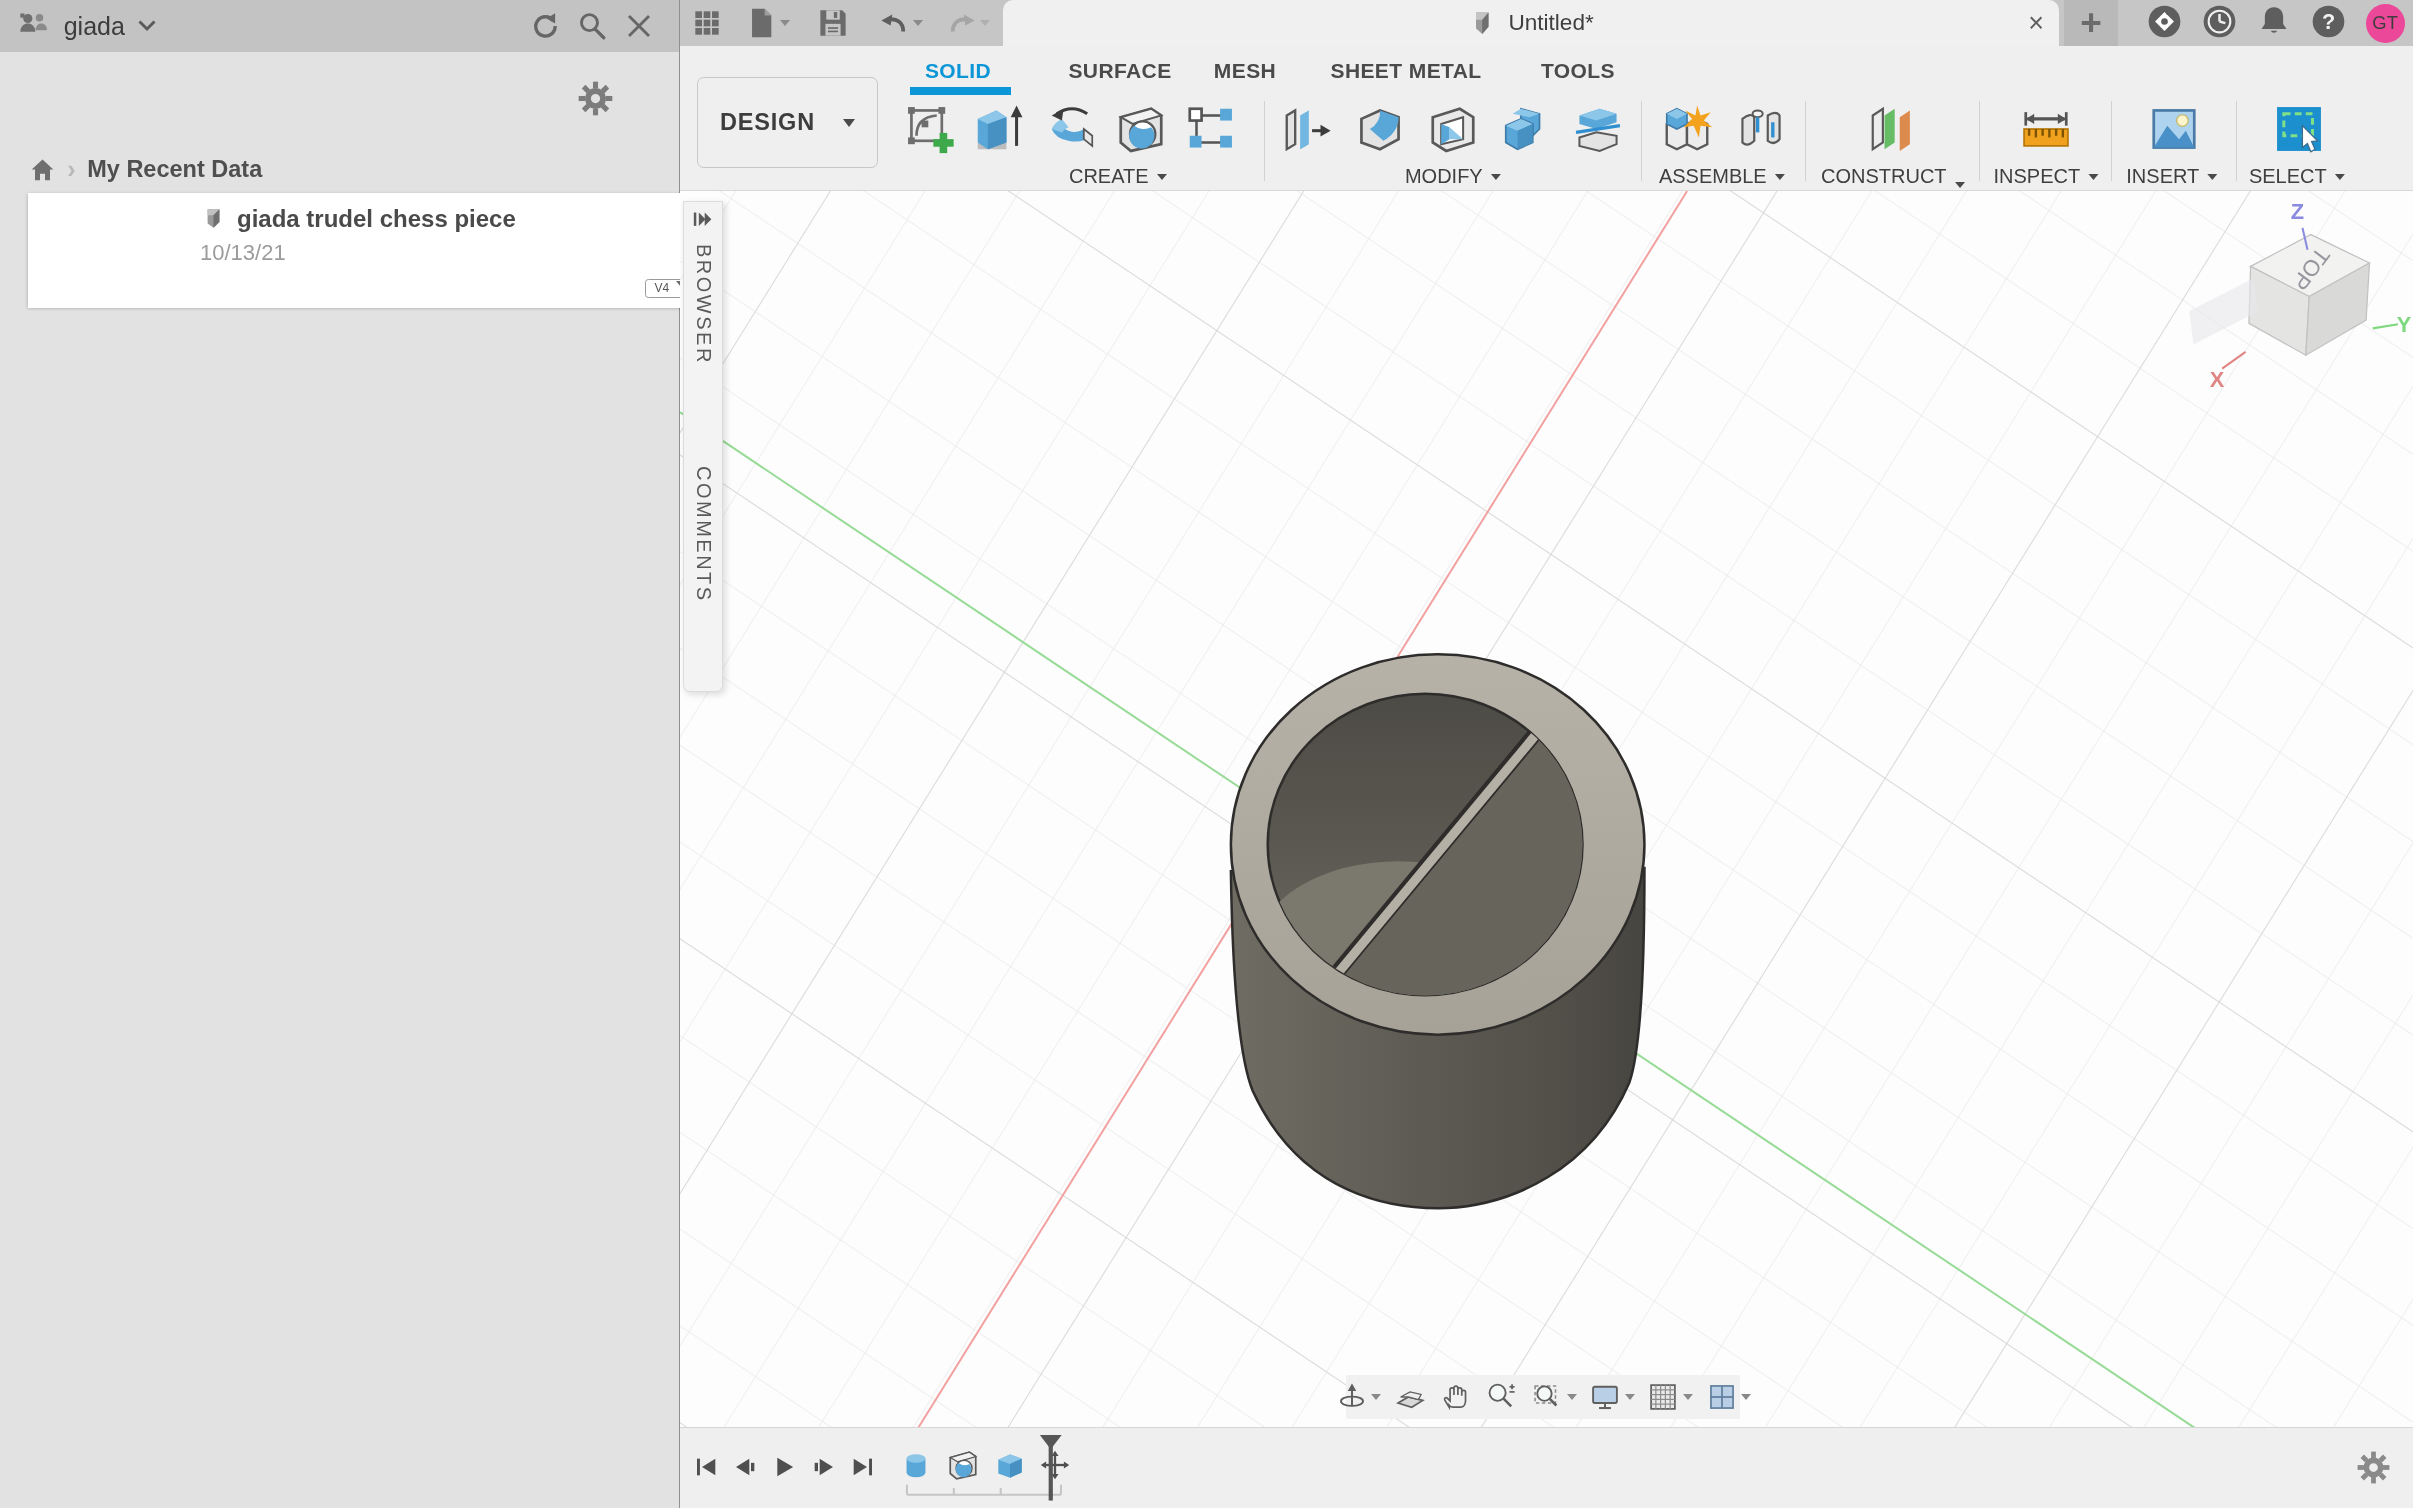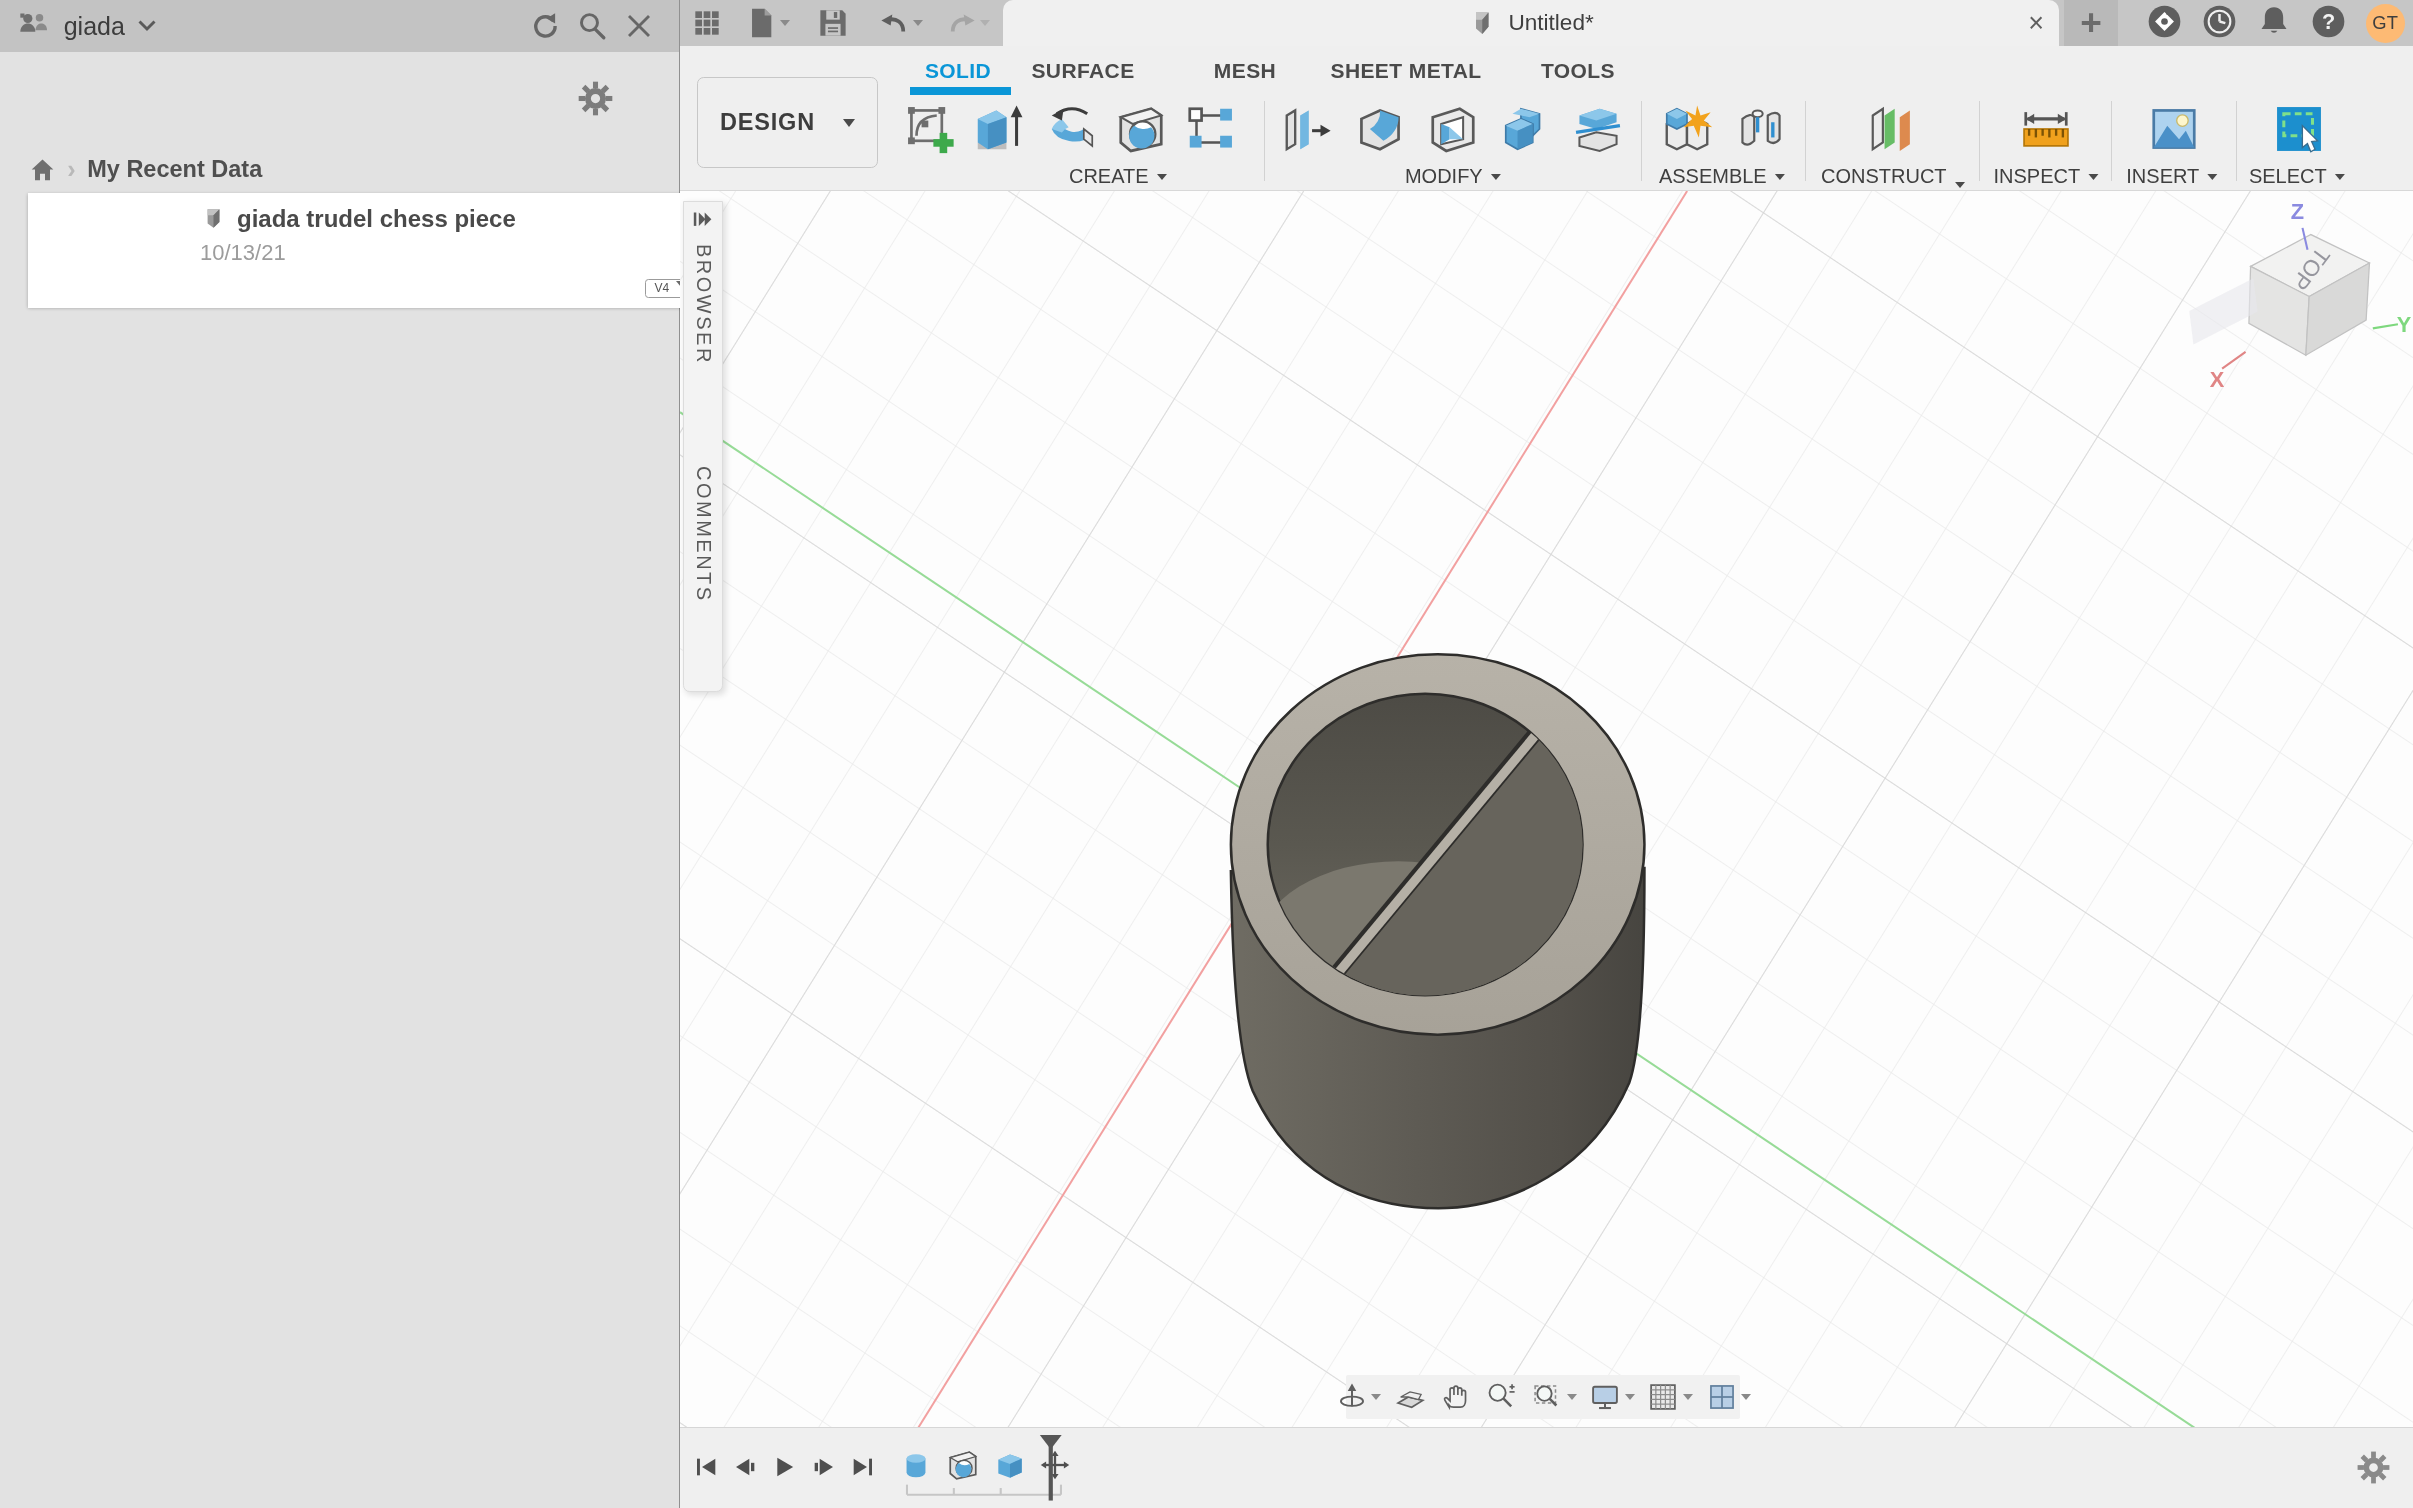--- a/index.html
+++ b/index.html
@@ -37,21 +37,21 @@
   .tb-group { display:flex; align-items:center; margin-left:5px; }
   .doc-tab { position:absolute; left:323px; top:0; width:1056px; height:46px; background:#f0f0f0;
              border-radius:10px 10px 0 0; display:flex; align-items:center; justify-content:center; gap:11.7px; cursor:pointer; }
   .doc-tab-title { font-size:22.6px; color:#3f3f3f; }
   .doc-tab-close { position:absolute; right:15px; top:50%; transform:translateY(-50%);
                    font-size:27px; color:#5f5f5f; cursor:pointer; line-height:1; }
   .new-tab { position:absolute; left:1384px; top:0; width:54px; height:46px; background:#b9b9b9;
              display:flex; align-items:center; justify-content:center; font-size:37px; color:#6b6b6b;
              cursor:pointer; font-weight:bold; }
   .tb-right { position:absolute; right:8.4px; top:0; height:46px; display:flex; align-items:center; gap:20px; }
-  .avatar { width:39px; height:39px; border-radius:50%; background:#fdba74; display:flex; align-items:center;
+  .avatar { width:39px; height:39px; border-radius:50%; background:#ec4899; display:flex; align-items:center;
             justify-content:center; font-size:18.4px; color:#3e3e3e; cursor:pointer; }
 
   
   .ribbon { height:145px; background:#efefef; position:relative; border-bottom:0.8px solid #d8d8d8; }
   .design-btn { position:absolute; left:17px; top:31px; width:181px; height:91px; border:1.7px solid #c7c7c7;
                 border-radius:6.7px; display:flex; align-items:center; justify-content:center; gap:28px;
                 font-size:23.5px; font-weight:bold; color:#3d3d3d; cursor:pointer; letter-spacing:0.8px; }
   .ribbon-tab { position:absolute; top:0; height:50px; display:flex; align-items:center; transform:translateX(-50%);
                 font-size:21px; font-weight:bold; color:#4a4a4a; letter-spacing:0.4px; cursor:pointer; }
   .ribbon-tab.active { color:#0a96d7; }
@@ -275,21 +275,21 @@
       </div>
     </div>
 
     <div class="ribbon">
       <div class="design-btn">
         <span>DESIGN</span>
         <span class="dd"></span>
       </div>
 
       <span class="ribbon-tab active" style="left:278px;">SOLID</span>
-      <span class="ribbon-tab" style="left:403px;">SURFACE</span>
+      <span class="ribbon-tab" style="left:440px;">SURFACE</span>
       <span class="ribbon-tab" style="left:565px;">MESH</span>
       <span class="ribbon-tab" style="left:726px;">SHEET METAL</span>
       <span class="ribbon-tab" style="left:898px;">TOOLS</span>
       <div class="tab-underline"></div>
 
       <div class="tool" style="left:250px;">
         <svg width="54" height="54" viewBox="0 0 32 32">
           <rect x="5" y="5" width="18" height="18" fill="none" stroke="#6e6e6e" stroke-width="1.6"></rect>
           <path d="M8,20 Q8,9 20,8" fill="none" stroke="#6e6e6e" stroke-width="1.6"></path>
           <g fill="#6e6e6e">

